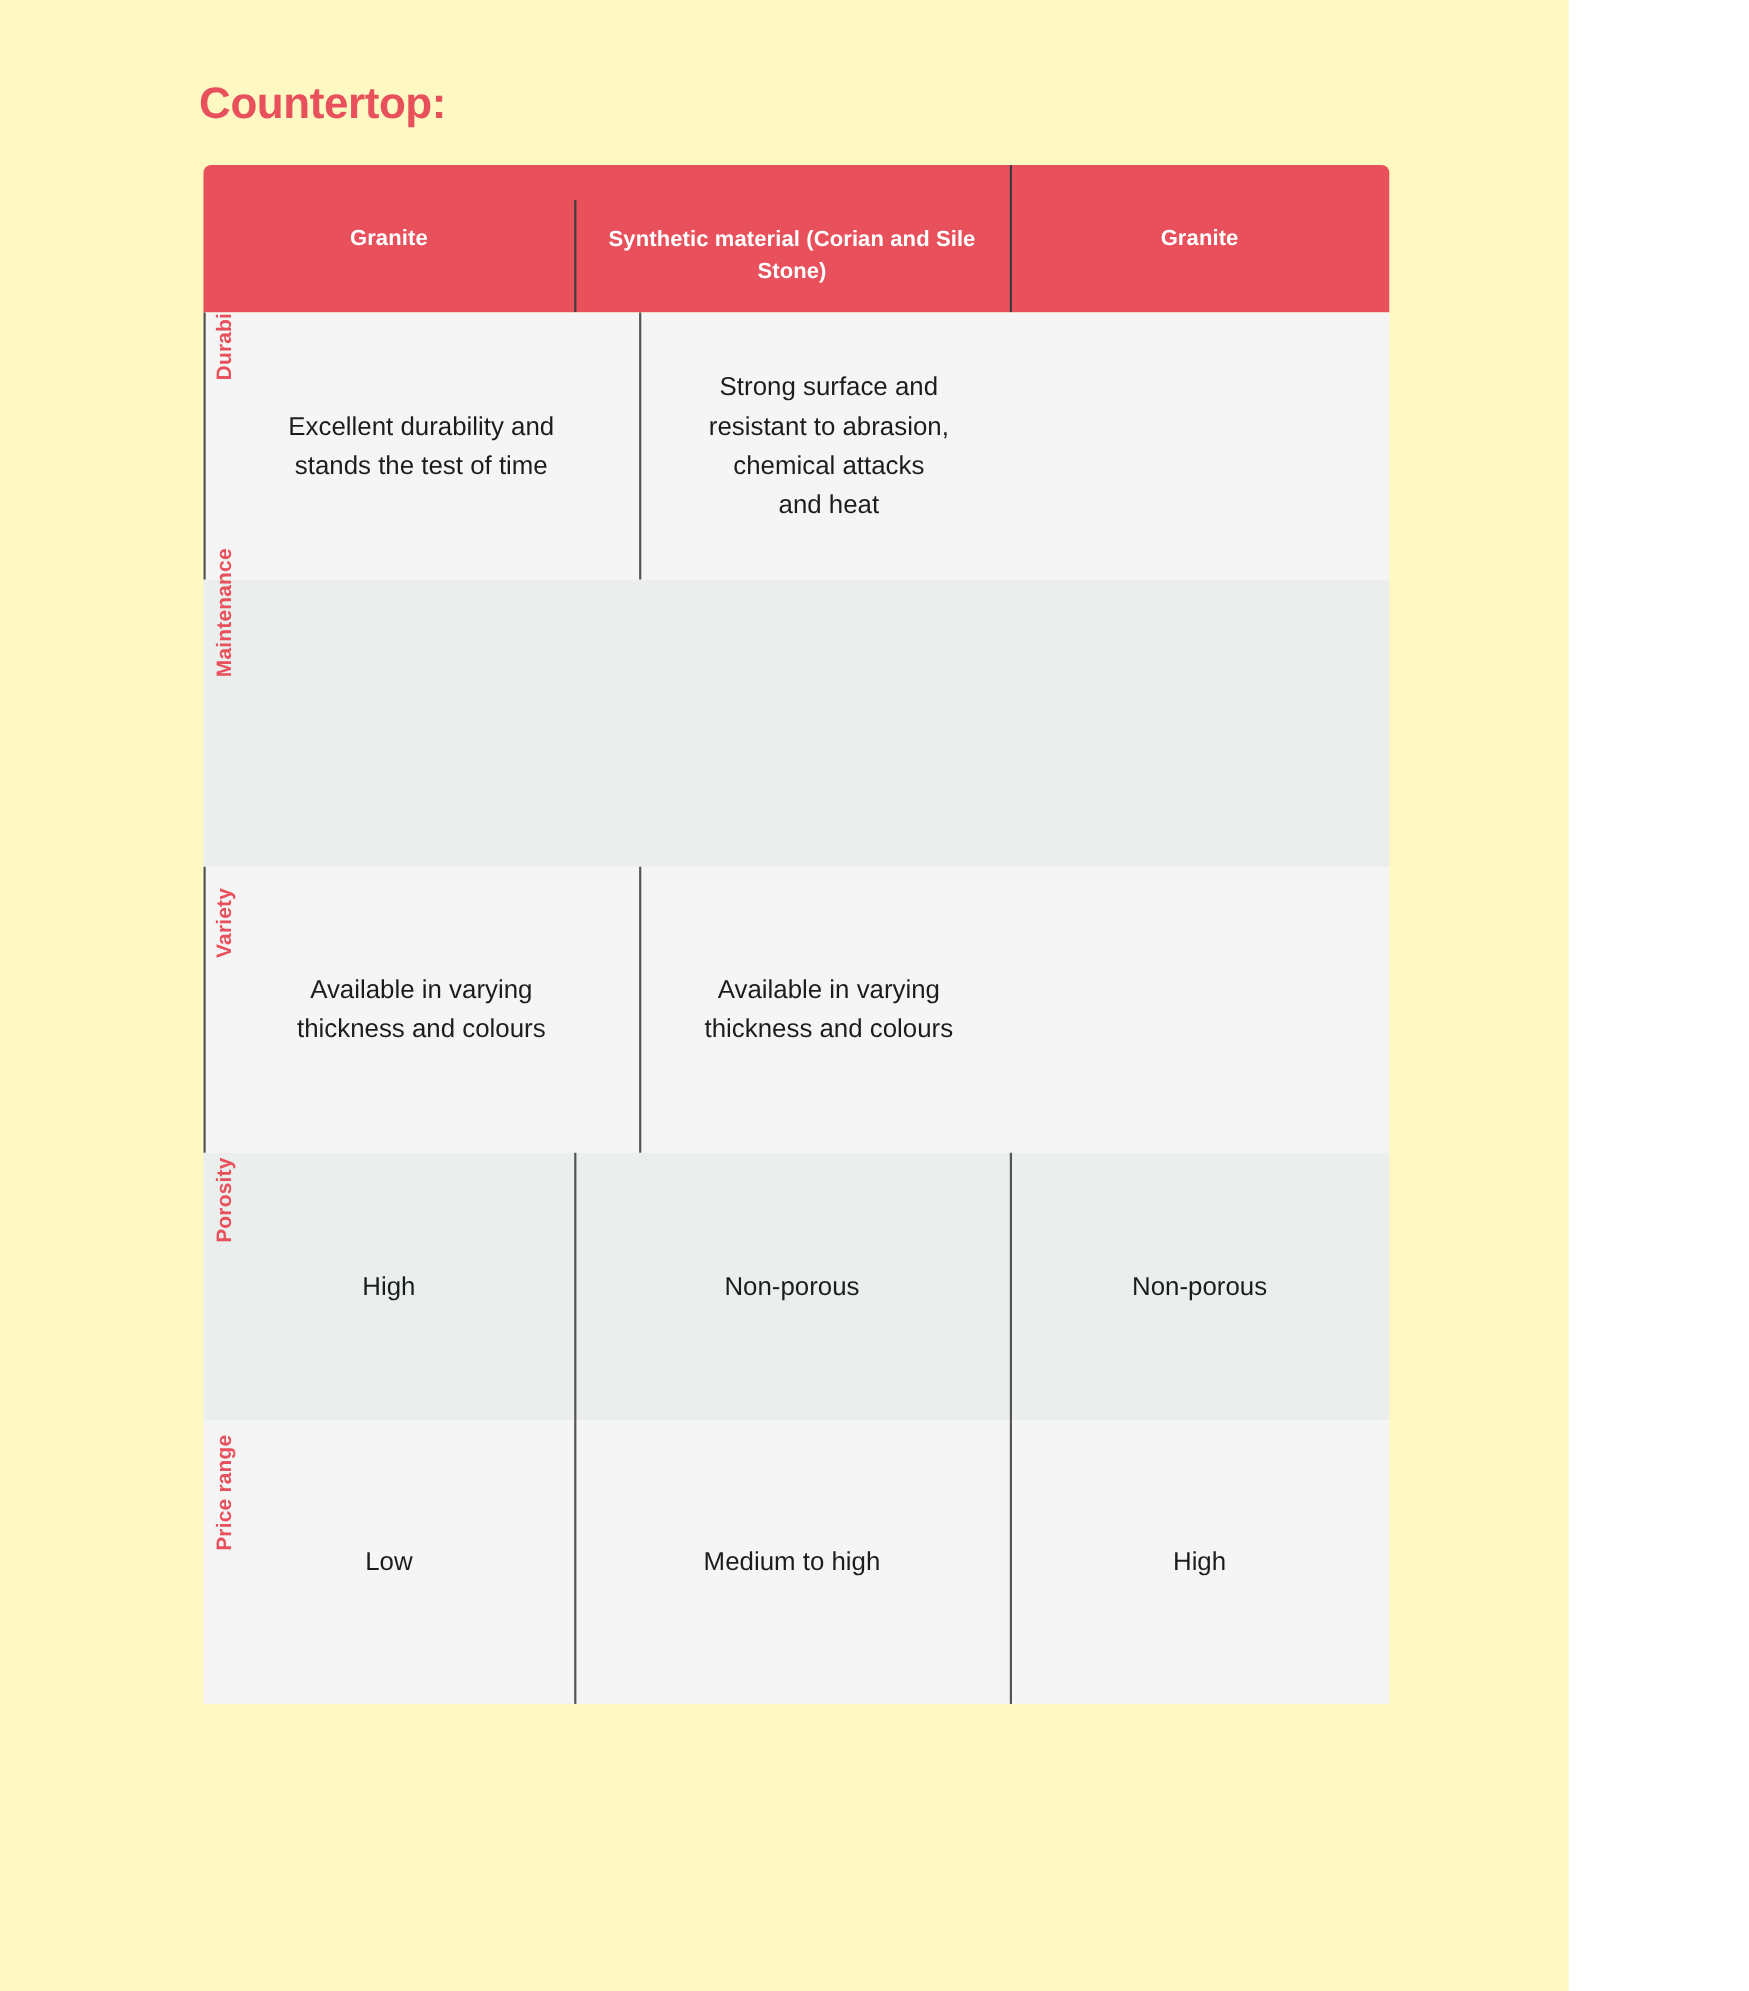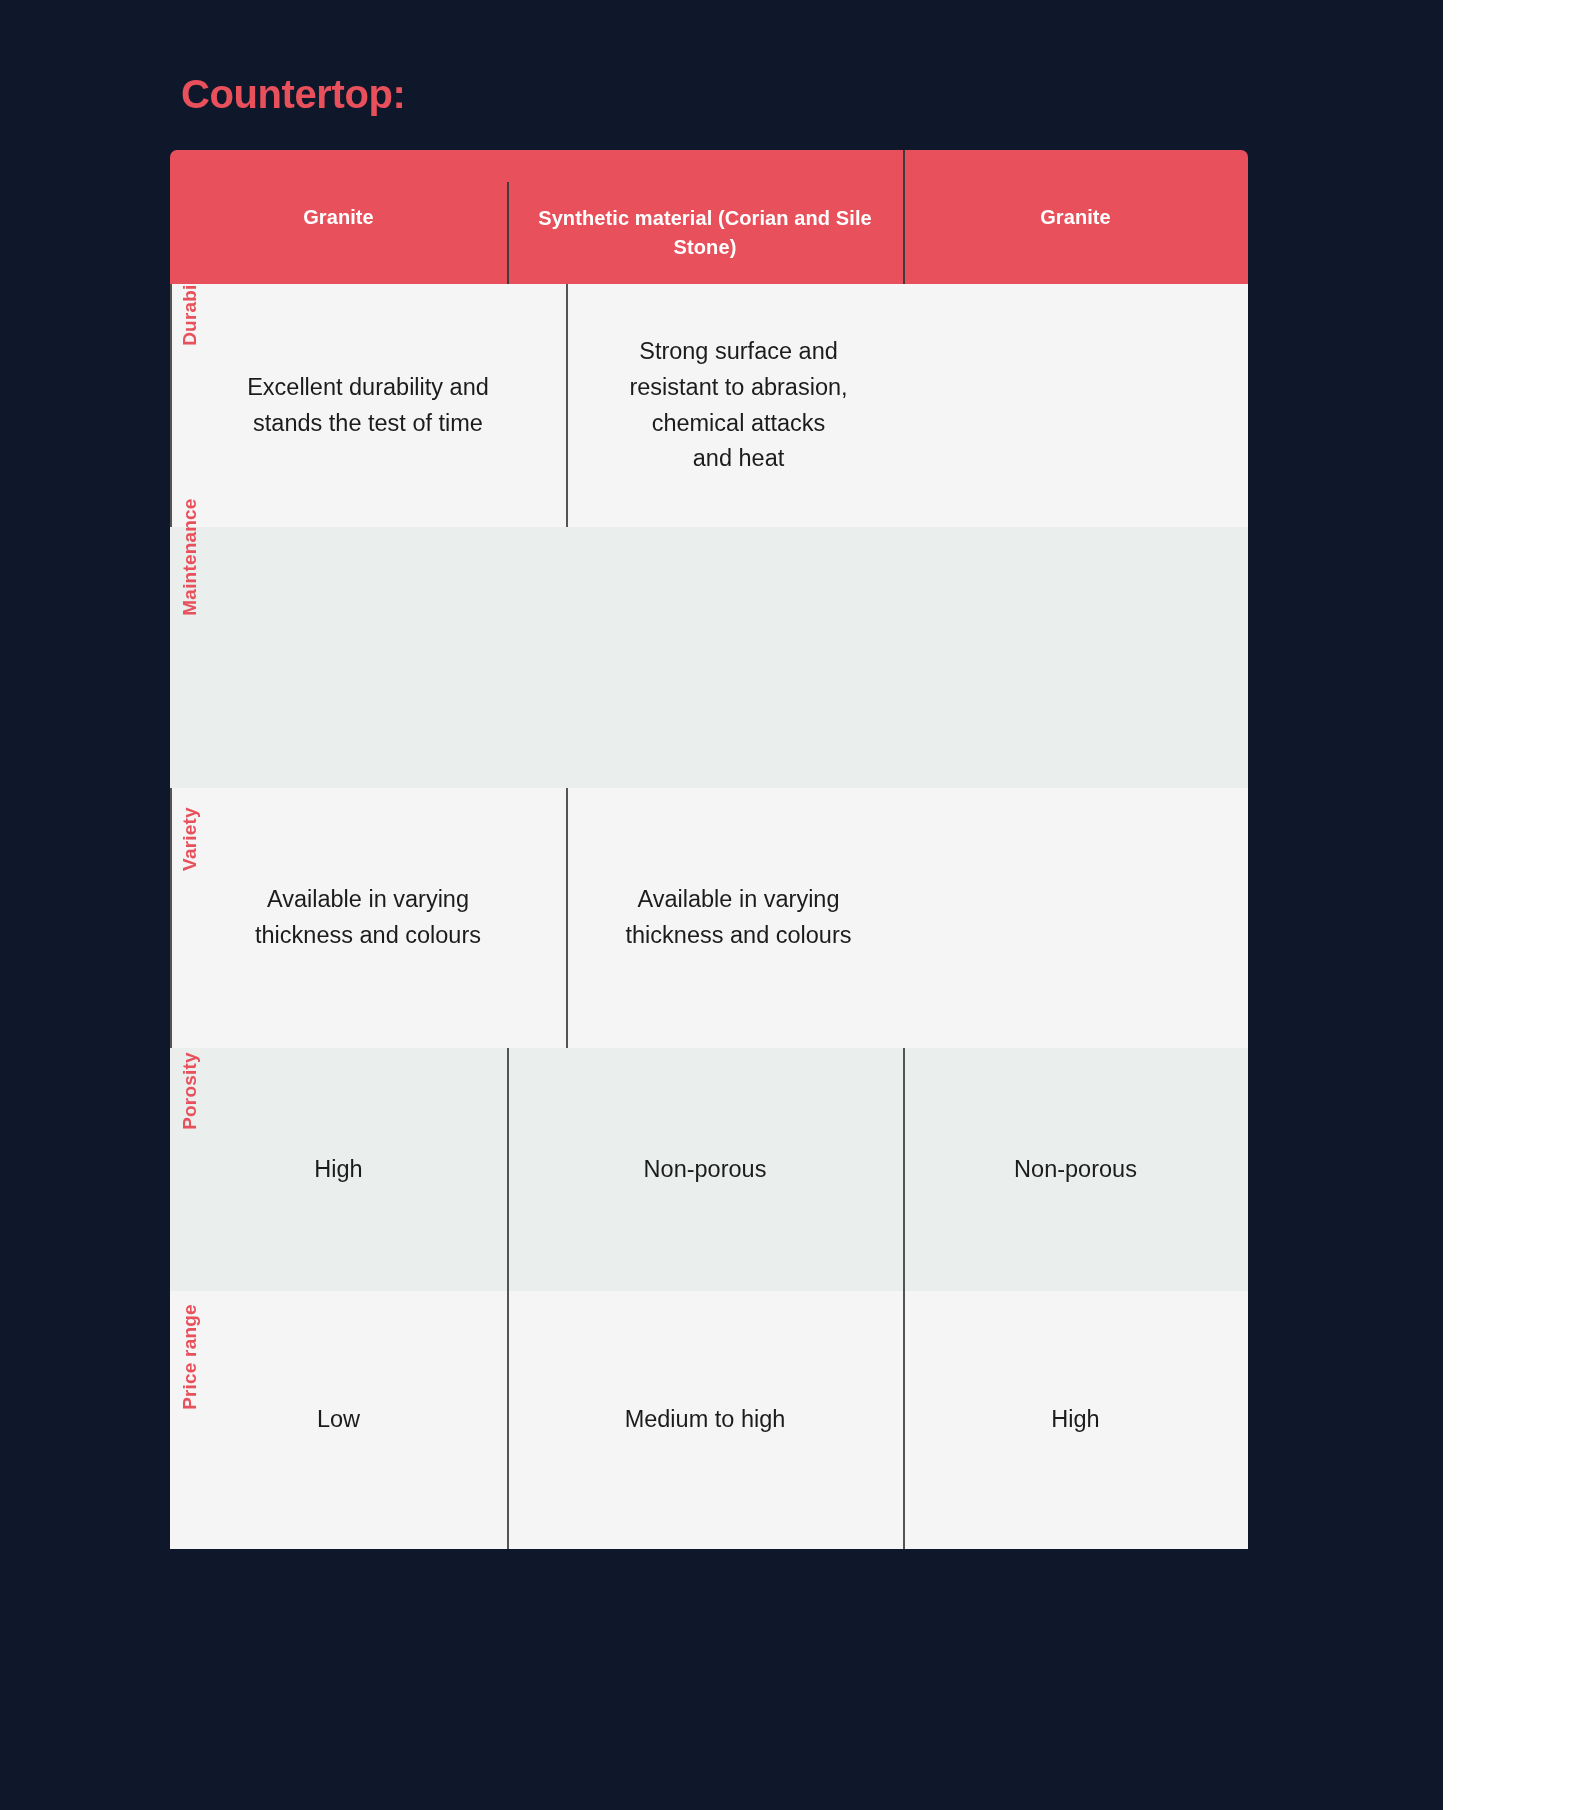--- a/index.html
+++ b/index.html
@@ -12,40 +12,39 @@
     height: 1810px;
     font-family: "Liberation Sans", sans-serif;
     position: relative;
     overflow: hidden;
   }
 
   #page {
     position: relative;
     width: 1426px;
     height: 1810px;
-    background: #0f172a;
-    padding-left: 17px;
+    background: #fef9c3;
   }
 
   
   .title {
     position: absolute;
     left: 181px;
     top: 72px;
     font-size: 40px;
     font-weight: bold;
     color: #e8505b;
     letter-spacing: -0.4px;
     line-height: 1.1;
   }
 
   
   .table-wrap {
     position: absolute;
-    left: 170px;
+    left: 185px;
     top: 150px;
     width: 1078px;
   }
 
   .thead {
     display: flex;
     background: #e8505b;
     height: 134px;
     border-top-left-radius: 7px;
     border-top-right-radius: 7px;

